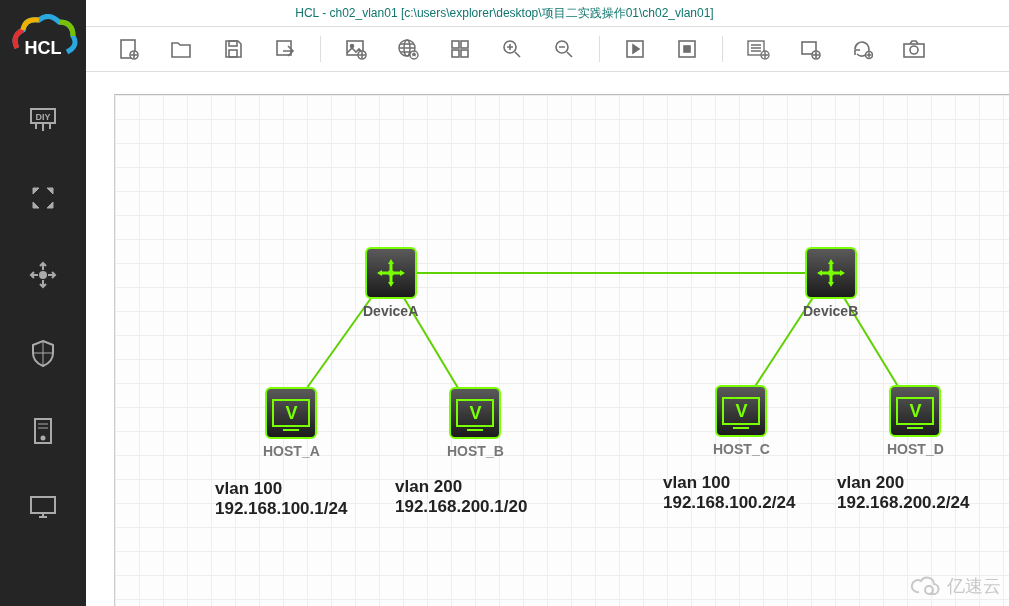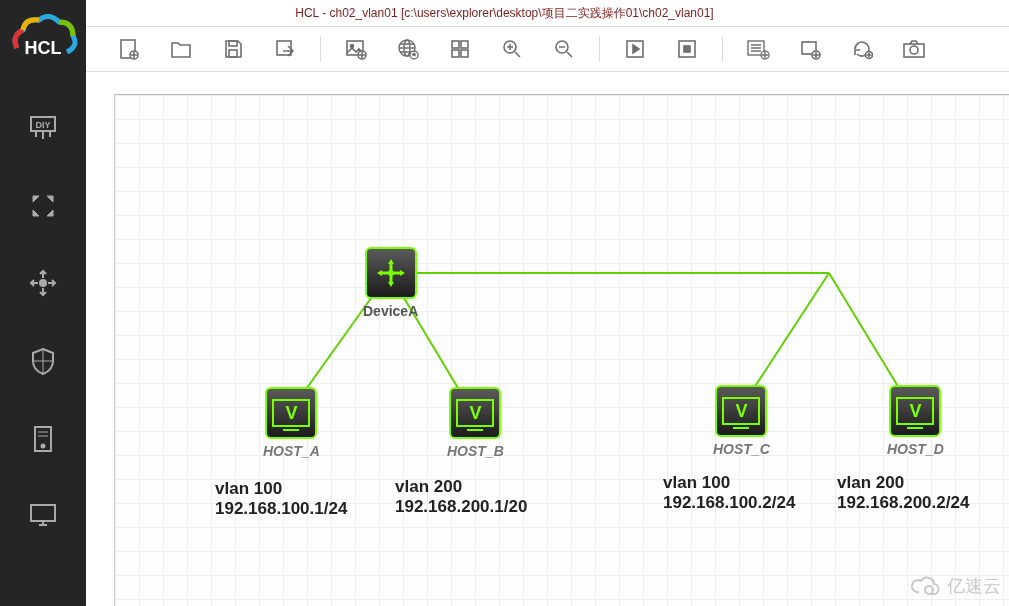--- a/index.html
+++ b/index.html
@@ -1,36 +1,36 @@
 <!DOCTYPE html>
 <html><head>
 <meta charset="utf-8">
 <style>
   * { box-sizing: border-box; margin: 0; padding: 0; }
   body { font-family: Arial, "Microsoft YaHei", sans-serif; background: #fff; width: 1009px; height: 606px; overflow: hidden; position: relative; }
-  .titlebar { position: absolute; top: 0; left: 0; right: 0; height: 26px; text-align: center; font-size: 12px; color: #7f1d1d; line-height: 26px; }
+  .titlebar { position: absolute; top: 0; left: 0; right: 0; height: 26px; text-align: center; font-size: 12px; color: #0f766e; line-height: 26px; }
   .left-sidebar { position: absolute; left: 0; top: 0; width: 86px; height: 606px; background: #252525; display: flex; flex-direction: column; align-items: center; }
   .hcl-logo { width: 106px; height: 72px; display: flex; align-items: center; justify-content: center; margin-top: 6px; }
-  .sidebar-icons { display: flex; flex-direction: column; align-items: center; gap: 44px; margin-top: 36px; color: #aaa; }
+  .sidebar-icons { display: flex; flex-direction: column; align-items: center; gap: 44px; margin-top: 28px; color: #aaa; }
   .sidebar-icon { cursor: pointer; }
   .toolbar { position: absolute; left: 86px; right: 0; top: 26px; height: 46px; border-bottom: 1px solid #ddd; border-top: 1px solid #ddd; display: flex; align-items: center; padding-left: 30px; gap: 26px; }
   .toolbar .divider { width: 0; border-left: 1px solid #ddd; height: 26px; margin: 0 -4px; }
   .tool-btn { width: 26px; height: 26px; cursor: pointer; color: #6f6f6f; display: flex; align-items: center; justify-content: center; }
   .canvas { position: absolute; left: 86px; top: 72px; right: 0; bottom: 0; }
   .canvas-content { position: absolute; left: 28px; top: 22px; right: 0; bottom: 0; background: #fdfdfd;
     background-image: repeating-linear-gradient(#eee 0 1px, transparent 1px 24px), repeating-linear-gradient(90deg,#eee 0 1px, transparent 1px 24px);
     border-left: 1px solid #ccc; border-top: 1px solid #bbb;}
   .device { position: absolute; display: flex; flex-direction: column; align-items: center; z-index: 2; }
   .device-icon { width: 52px; height: 52px; border: 2px solid #78ff00; border-radius: 6px; background: linear-gradient(#5a5a5a,#1b1b1b); display: flex; align-items: center; justify-content: center; }
   .device-label { color: #555; font-size: 14px; font-weight: bold; margin-top: 4px; }
   .host-icon { width: 52px; height: 52px; border: 2px solid #78ff00; border-radius: 6px; background: linear-gradient(#5a5a5a,#1b1b1b); display:flex;align-items:center;justify-content:center; position: relative;}
   .host-icon .screen { width: 38px; height: 28px; border: 2px solid #78ff00; display:flex;align-items:center;justify-content:center; color:#78ff00; font-weight:bold; font-size:18px;}
   .host-stand { width: 16px; height: 2px; background:#78ff00; position:absolute; bottom:6px;}
   .host-wrap { position:absolute; display:flex; flex-direction:column; align-items:center; z-index:2; }
-  .host-label { color:#777; font-size:14px; font-weight:bold; margin-top:4px;font-style:italic;}
+  .host-label { color:#777; font-size:14px; font-weight:bold; margin-top:4px;}
   .anno { position:absolute; text-align:left; font-size:17px; font-weight:bold; color:#222; z-index:2; }
   .anno .ip { display:block; }
   .link { position:absolute; stroke:#5fd000; stroke-width:2; fill:none; z-index:1; }
   .watermark { position:absolute; right:8px; bottom:8px; color:#c8c8c8; font-size:18px; display:flex; align-items:center; gap:6px; z-index:3;}
 </style>
 </head>
 <body>
 
 <div class="titlebar">HCL - ch02_vlan01 [c:\users\explorer\desktop\项目二实践操作01\ch02_vlan01]</div>
 
@@ -222,20 +222,33 @@
               <circle cx="18" cy="18" r="3"></circle>
               <path d="M18 4l3 5h-6zM18 32l-3-5h6zM4 18l5-3v6zM32 18l-5 3v-6z"></path>
               <rect x="16.5" y="7" width="3" height="22"></rect>
               <rect x="7" y="16.5" width="22" height="3"></rect>
             </g>
           </svg>
       </div>
       <div class="device-label">DeviceA</div>
     </div>
 
+    <div class="device" style="left:688px;top:152px">
+      <div class="device-icon">
+        <svg width="36" height="36" viewBox="0 0 36 36">
+            <g fill="#78ff00">
+              <circle cx="18" cy="18" r="3"></circle>
+              <path d="M18 4l3 5h-6zM18 32l-3-5h6zM4 18l5-3v6zM32 18l-5 3v-6z"></path>
+              <rect x="16.5" y="7" width="3" height="22"></rect>
+              <rect x="7" y="16.5" width="22" height="3"></rect>
+            </g>
+          </svg>
+      </div>
+      <div class="device-label">DeviceB</div>
+    </div>
 
     <div class="host-wrap" style="left:148px;top:292px">
       <div class="host-icon">
           <div class="screen">V</div>
           <div class="host-stand"></div>
         </div>
       <div class="host-label">HOST_A</div>
     </div>
     <div class="host-wrap" style="left:332px;top:292px">
       <div class="host-icon">

